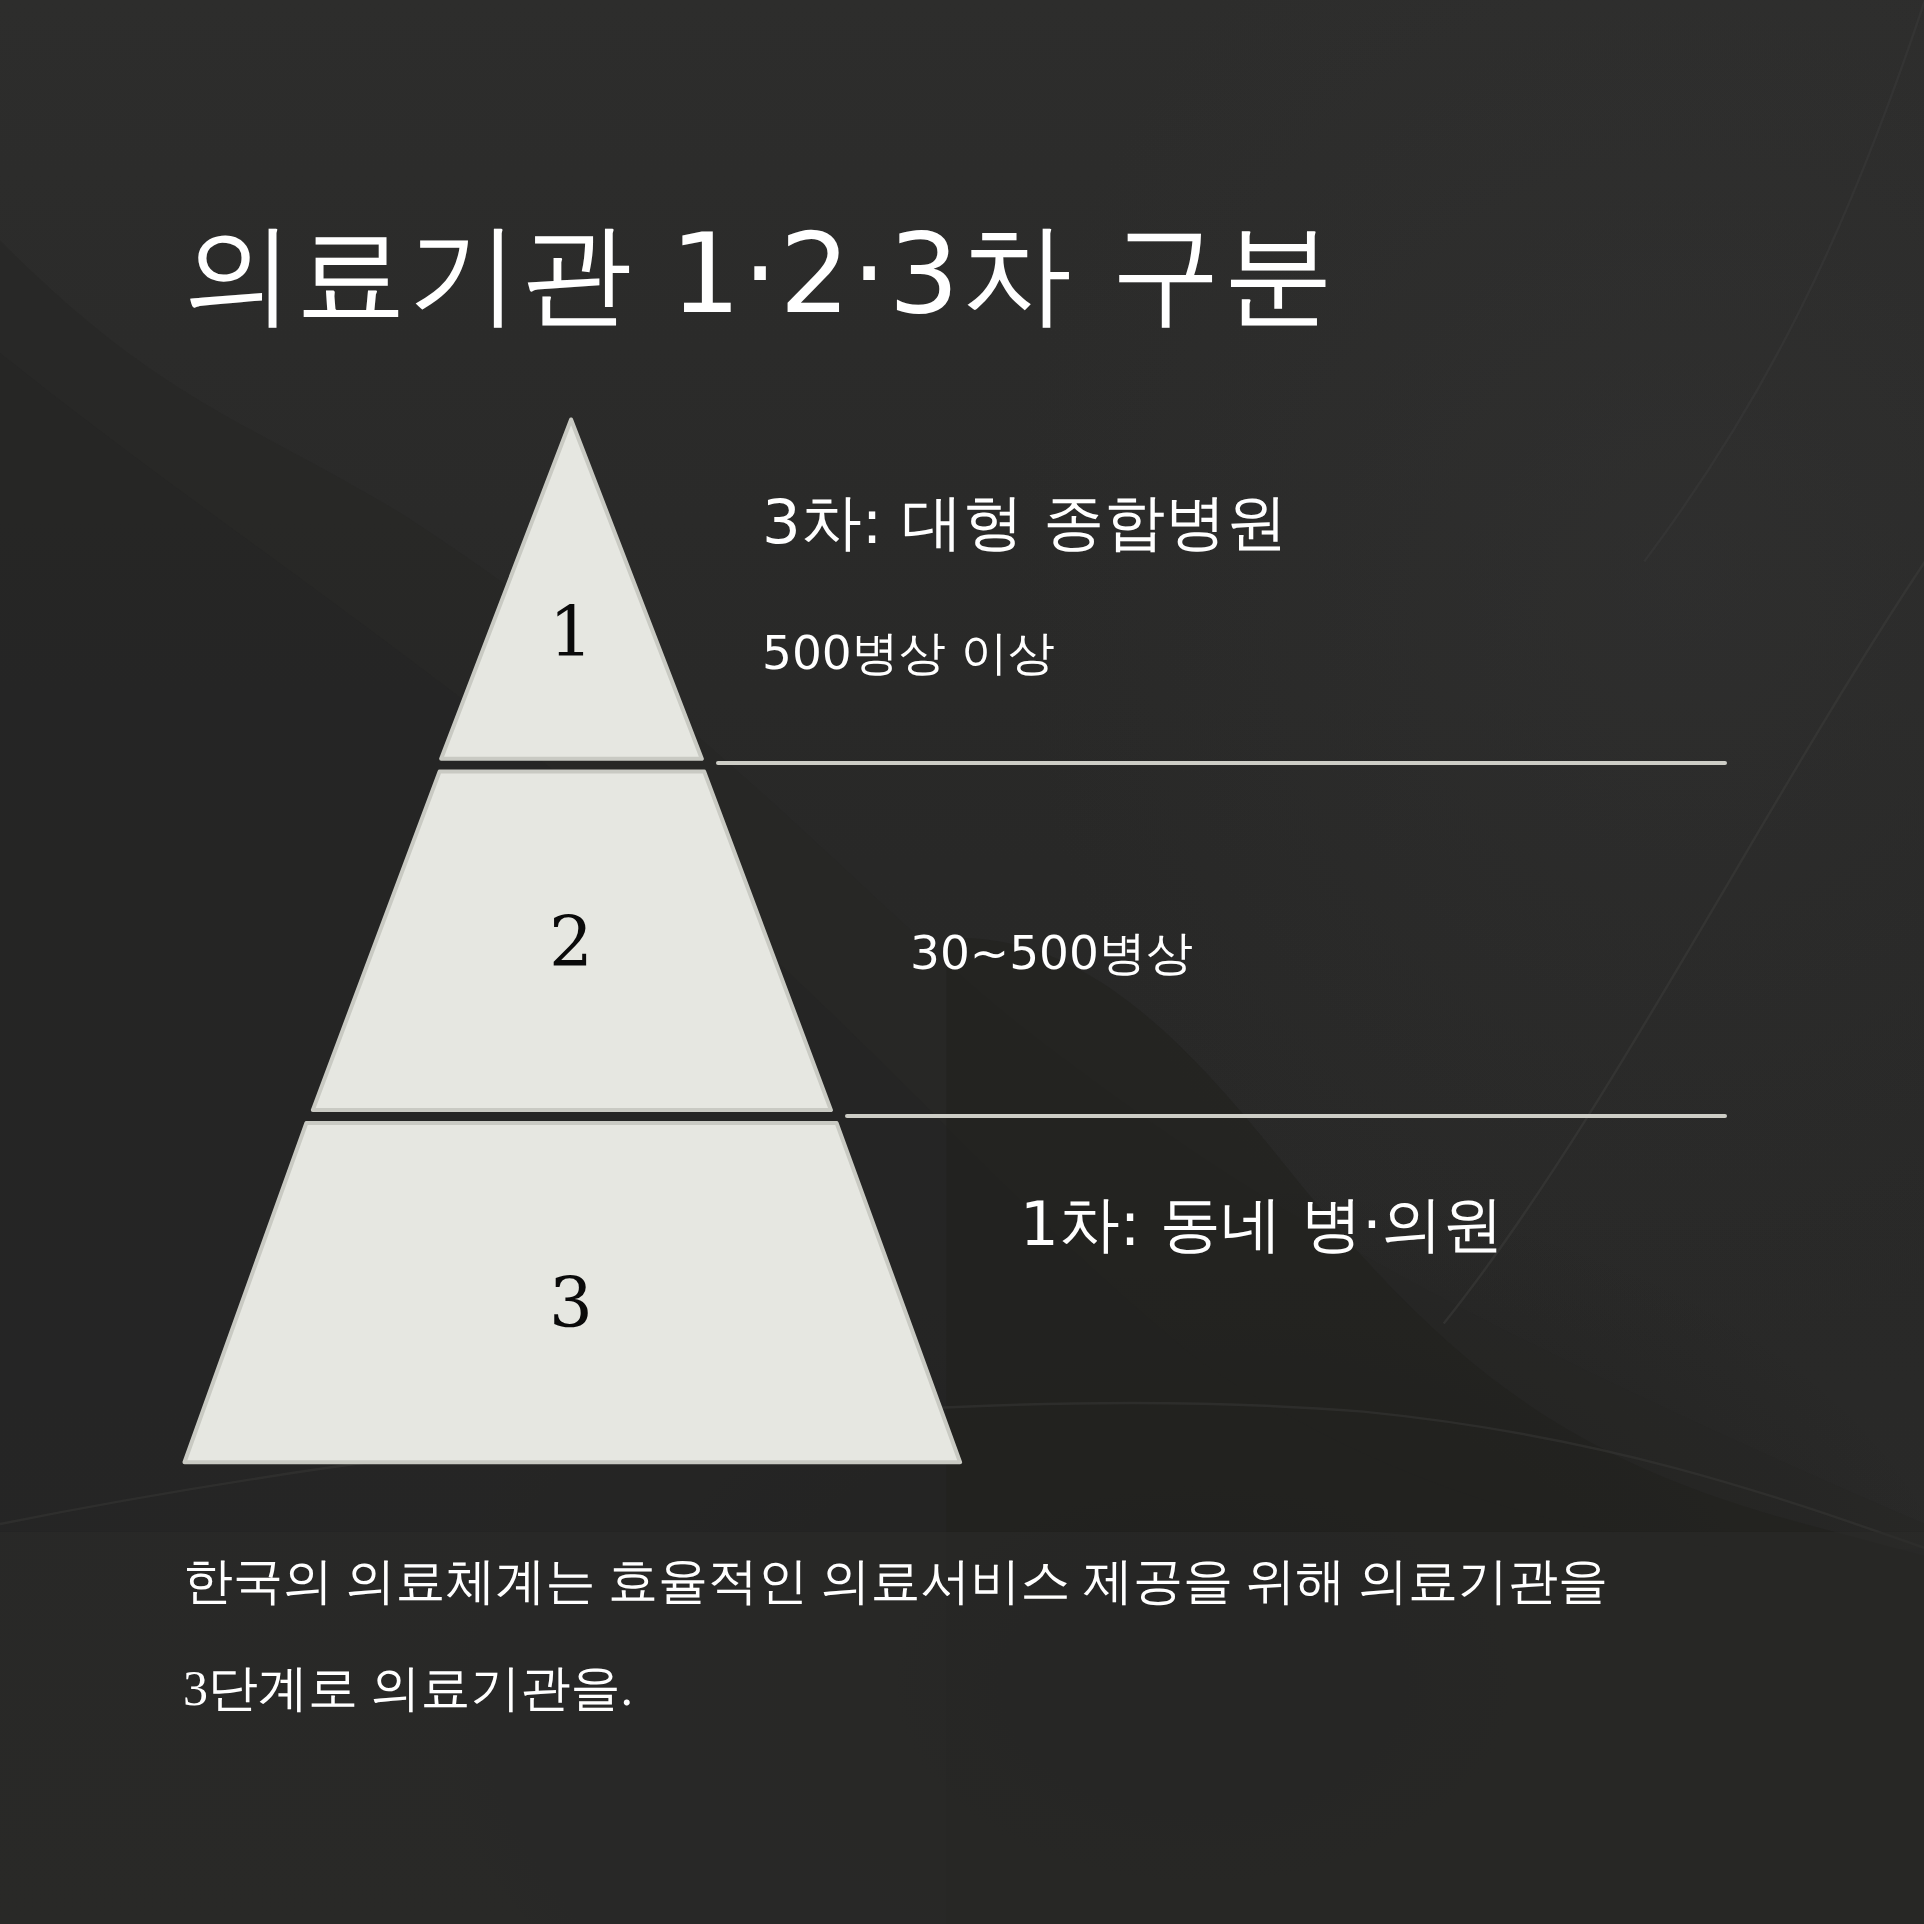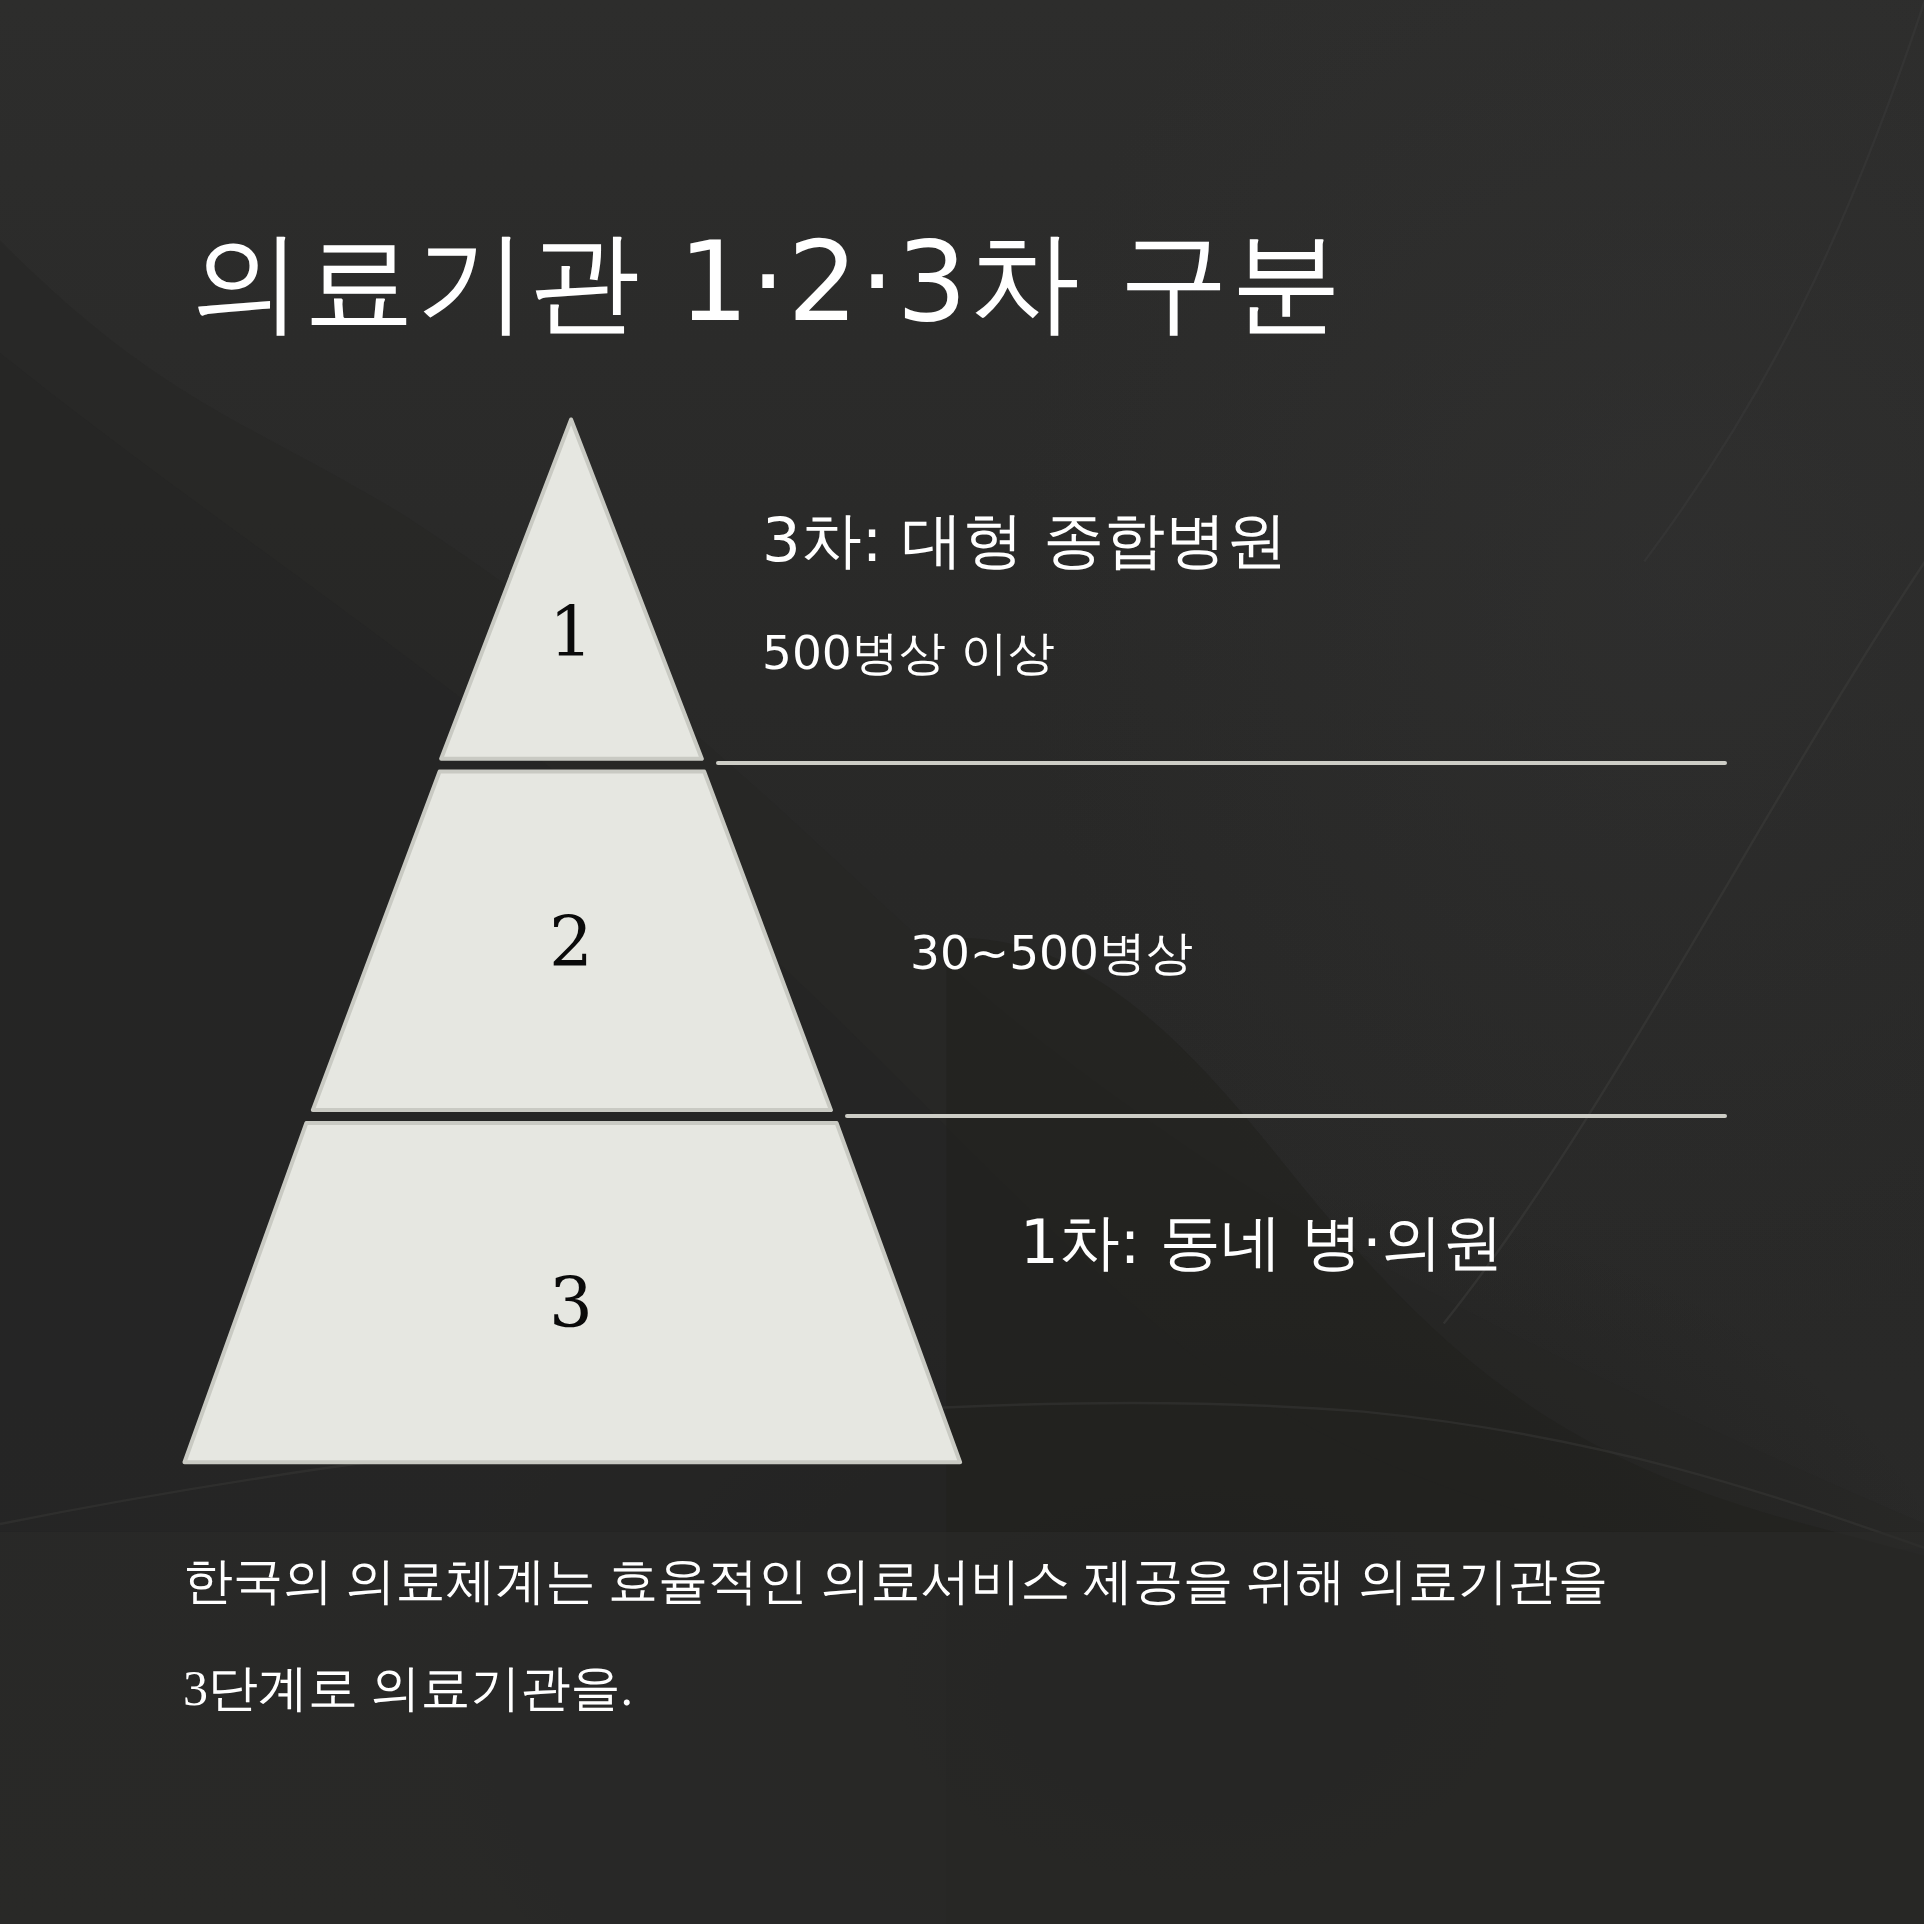--- a/index.html
+++ b/index.html
@@ -24,21 +24,21 @@
     .bg-svg {
       position: absolute;
       left: 0; top: 0;
       width: 1925px; height: 1925px;
       pointer-events: none;
     }
     .title {
       position: absolute;
       left: 183px;
       top: 210px;
-      margin: 8px;
+      margin: 0;
       font-size: 111px;
       line-height: 128px;
       font-weight: normal;
       color: #ffffff;
       letter-spacing: 1.6px;
       white-space: nowrap;
       font-family: "DejaVu Sans", "Liberation Sans", sans-serif;
     }
     .pyramid-svg {
       position: absolute;
@@ -54,21 +54,20 @@
       line-height: 80px;
       color: #0a0a0a;
     }
     .tier-label {
       position: absolute;
       color: #ffffff;
       font-size: 61px;
       line-height: 77px;
       white-space: nowrap;
       font-family: "DejaVu Sans", "Liberation Sans", sans-serif;
-      margin-top: 18px;
     }
     .tier-sub {
       position: absolute;
       color: #ffffff;
       font-size: 47px;
       line-height: 58px;
       white-space: nowrap;
       font-family: "DejaVu Sans", "Liberation Sans", sans-serif;
     }
     .divider {

